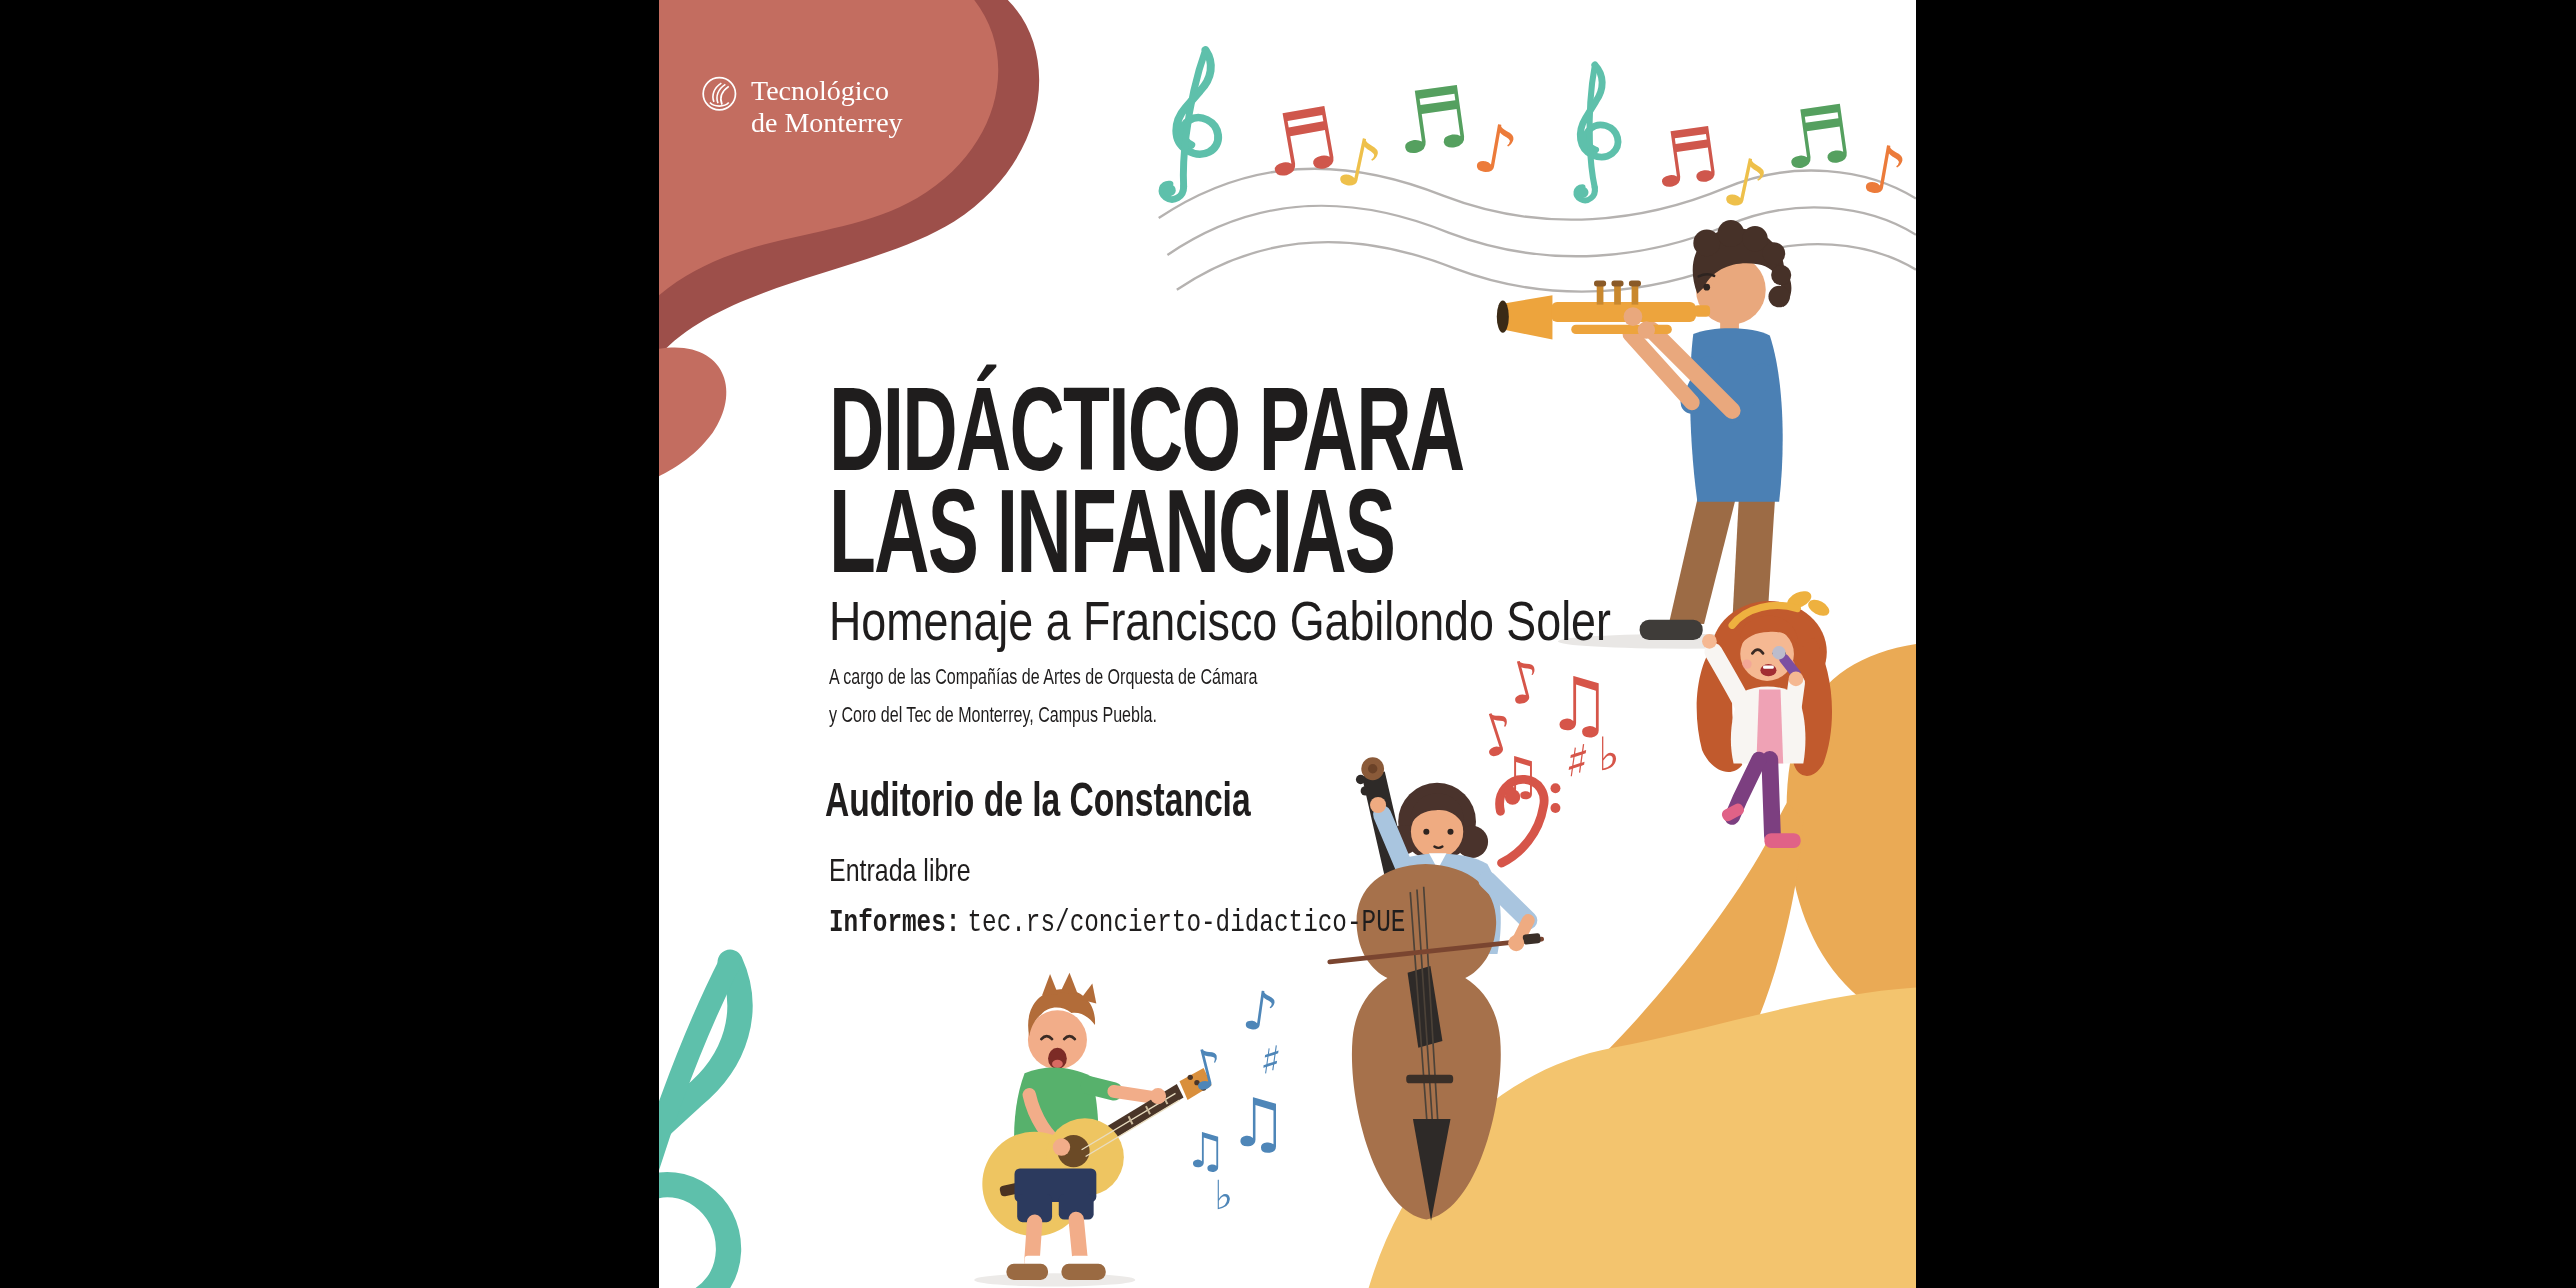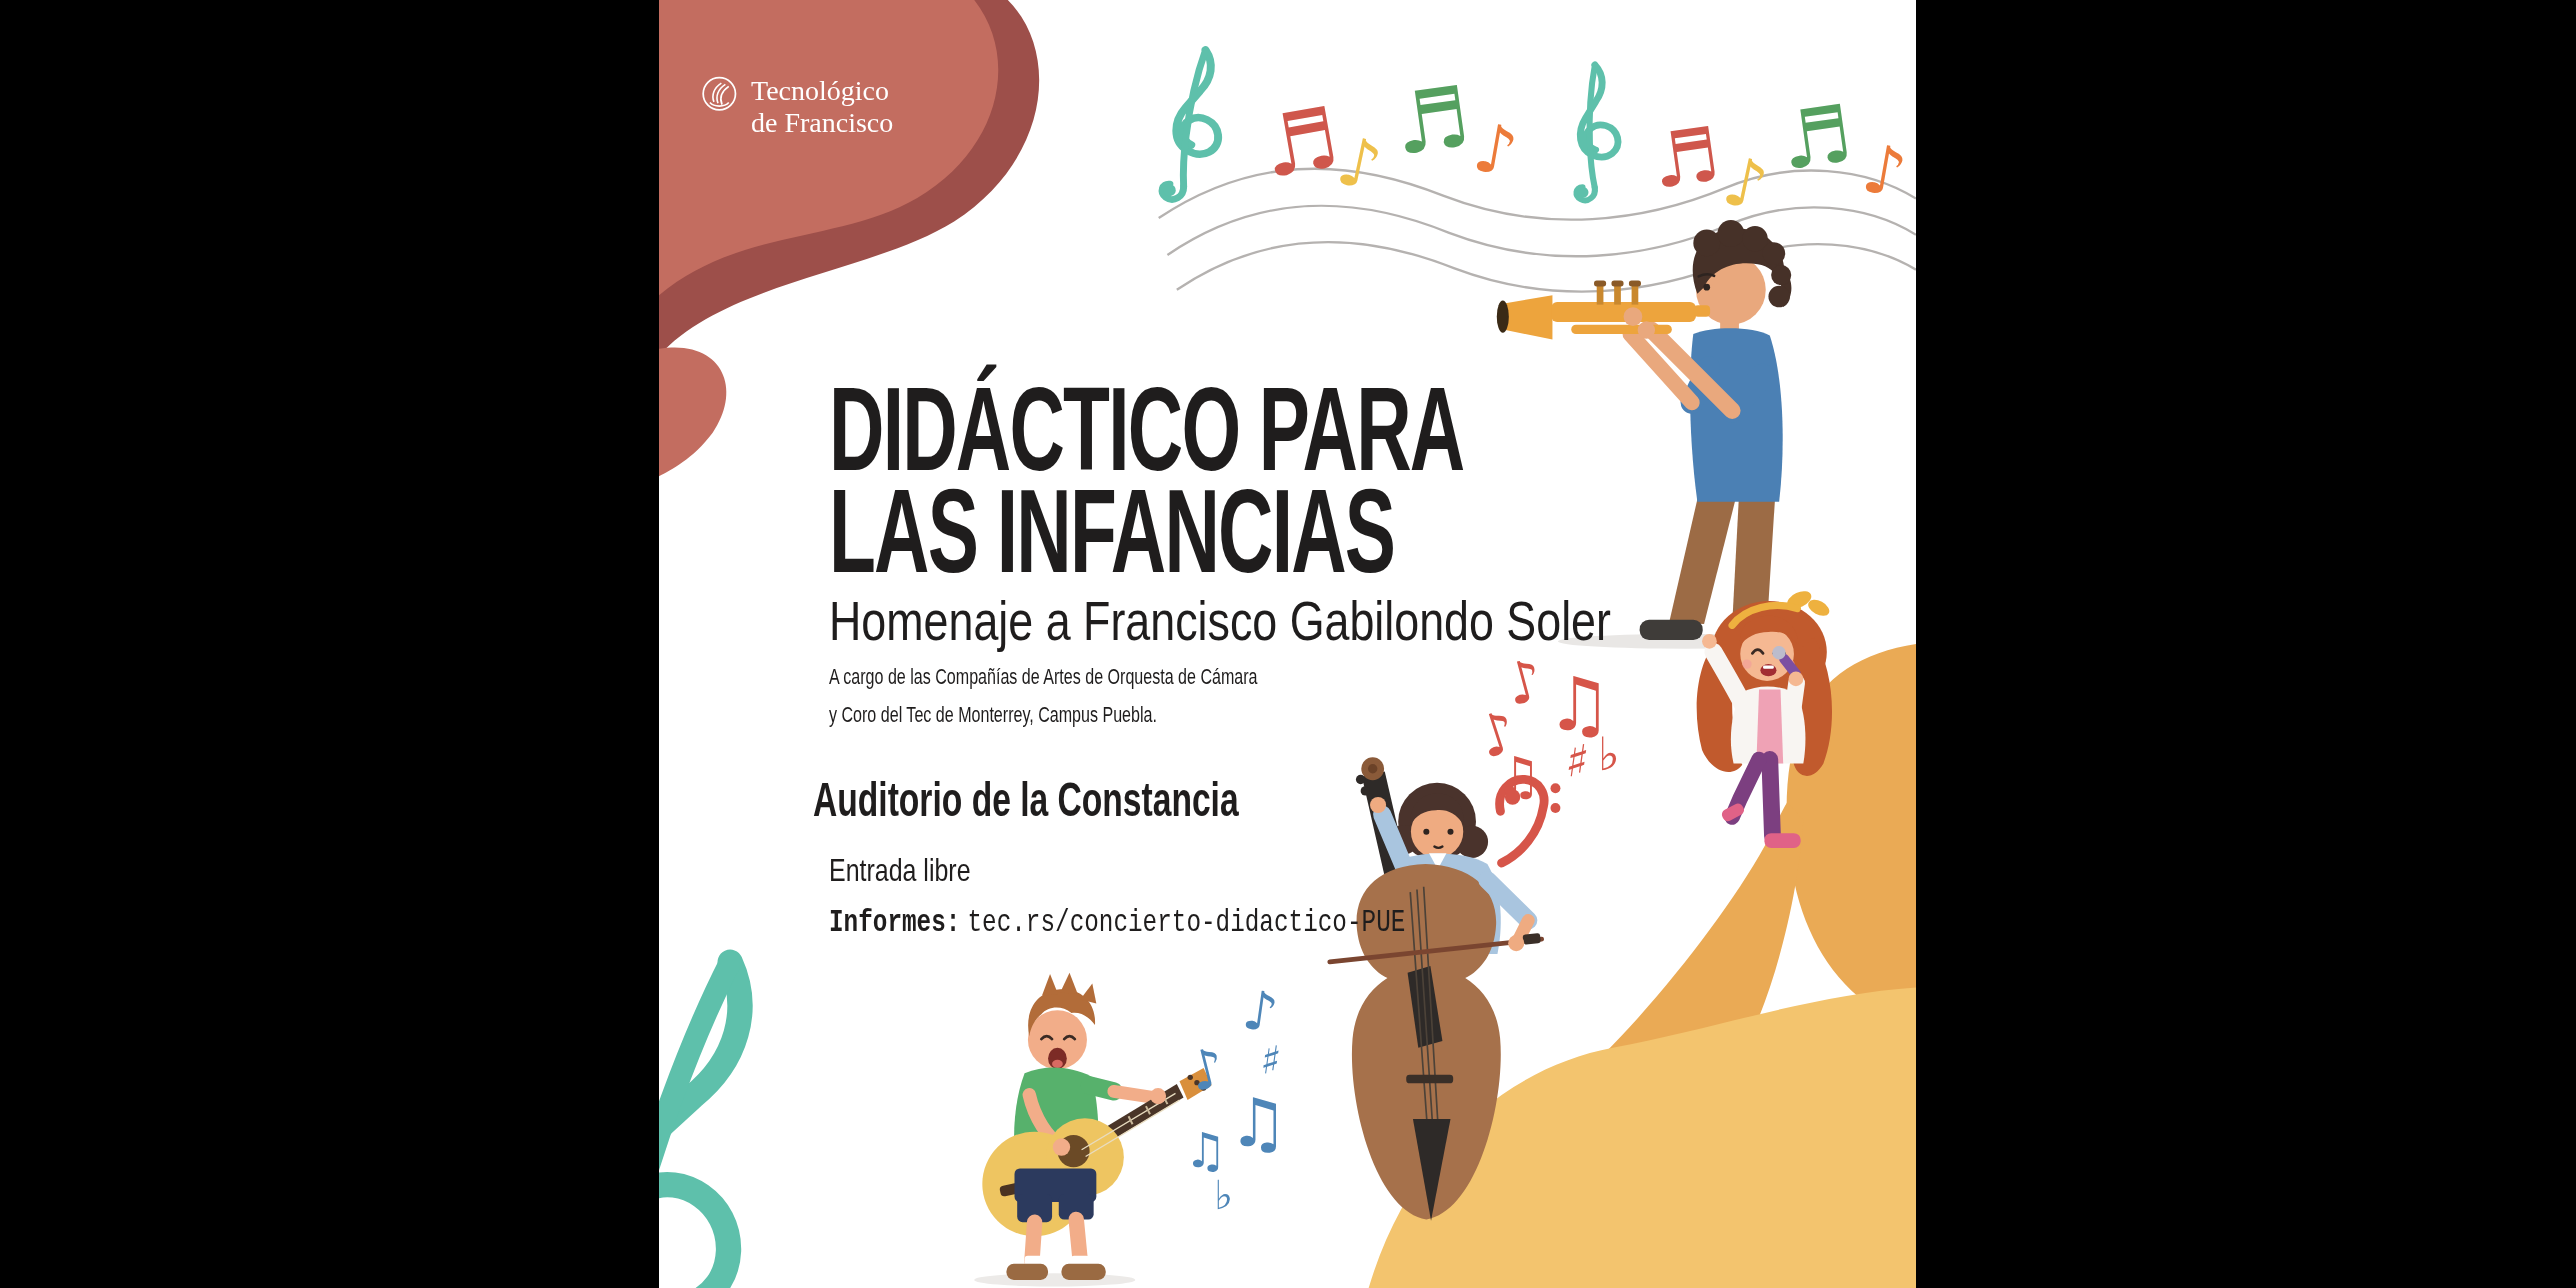--- a/index.html
+++ b/index.html
@@ -228,35 +228,35 @@
     <div id="logo" class="abs">
       <svg width="38" height="39" viewBox="0 0 56 58">
         <circle cx="27" cy="28" r="24" fill="none" stroke="#fff" stroke-width="2.6"></circle>
         <path d="M19,40 C15,30 19,19 30,12" fill="none" stroke="#fff" stroke-width="2.4"></path>
         <path d="M25,42 C21,32 25,21 36,14" fill="none" stroke="#fff" stroke-width="2.4"></path>
         <path d="M31,44 C27,34 31,24 41,17" fill="none" stroke="#fff" stroke-width="2.4"></path>
         <path d="M13,41 C19,48 35,48 41,41" fill="none" stroke="#fff" stroke-width="2.4"></path>
       </svg>
       <div id="logo-text">
         <div>Tecnológico</div>
-        <div>de Francisco</div>
+        <div>de Monterrey</div>
       </div>
     </div>
 
     <div class="txt title-line" style="left:170px;top:370px;"><span class="cond">DIDÁCTICO PARA</span></div>
     <div class="txt title-line" style="left:170px;top:472px;"><span class="cond">LAS INFANCIAS</span></div>
 
     <div id="subtitle" class="txt" style="left:170px;"><span class="cond">Homenaje a Francisco Gabilondo Soler</span></div>
 
     <div class="txt desc" style="left:170px;top:658px;">
       <div><span class="cond">A cargo de las Compañías de Artes de Orquesta de Cámara</span></div>
       <div><span class="cond">y Coro del Tec de Monterrey, Campus Puebla.</span></div>
     </div>
 
-    <div class="txt strong-line" style="left:154px;top:772px;"><span class="cond">Auditorio de la Constancia</span></div>
+    <div class="txt strong-line" style="left:166px;top:772px;"><span class="cond">Auditorio de la Constancia</span></div>
 
     <div id="entrada" class="txt" style="left:170px;top:852px;"><span class="cond">Entrada libre</span></div>
 
     <div id="informes" class="txt" style="left:170px;top:904px;font-family:Liberation Mono, monospace;">
       <span class="cond"><b>Informes:</b><span>tec.rs/concierto-didactico-PUE</span></span>
     </div>
 
     <span class="note c-red" style="left:604px;top:101px;font-size:84px;transform:rotate(-10deg);">♬</span>
     <span class="note c-yellow" style="left:679px;top:131px;font-size:67px;transform:rotate(12deg);">♪</span>
     <span class="note c-green" style="left:735px;top:79px;font-size:84px;transform:rotate(-8deg);">♬</span>

